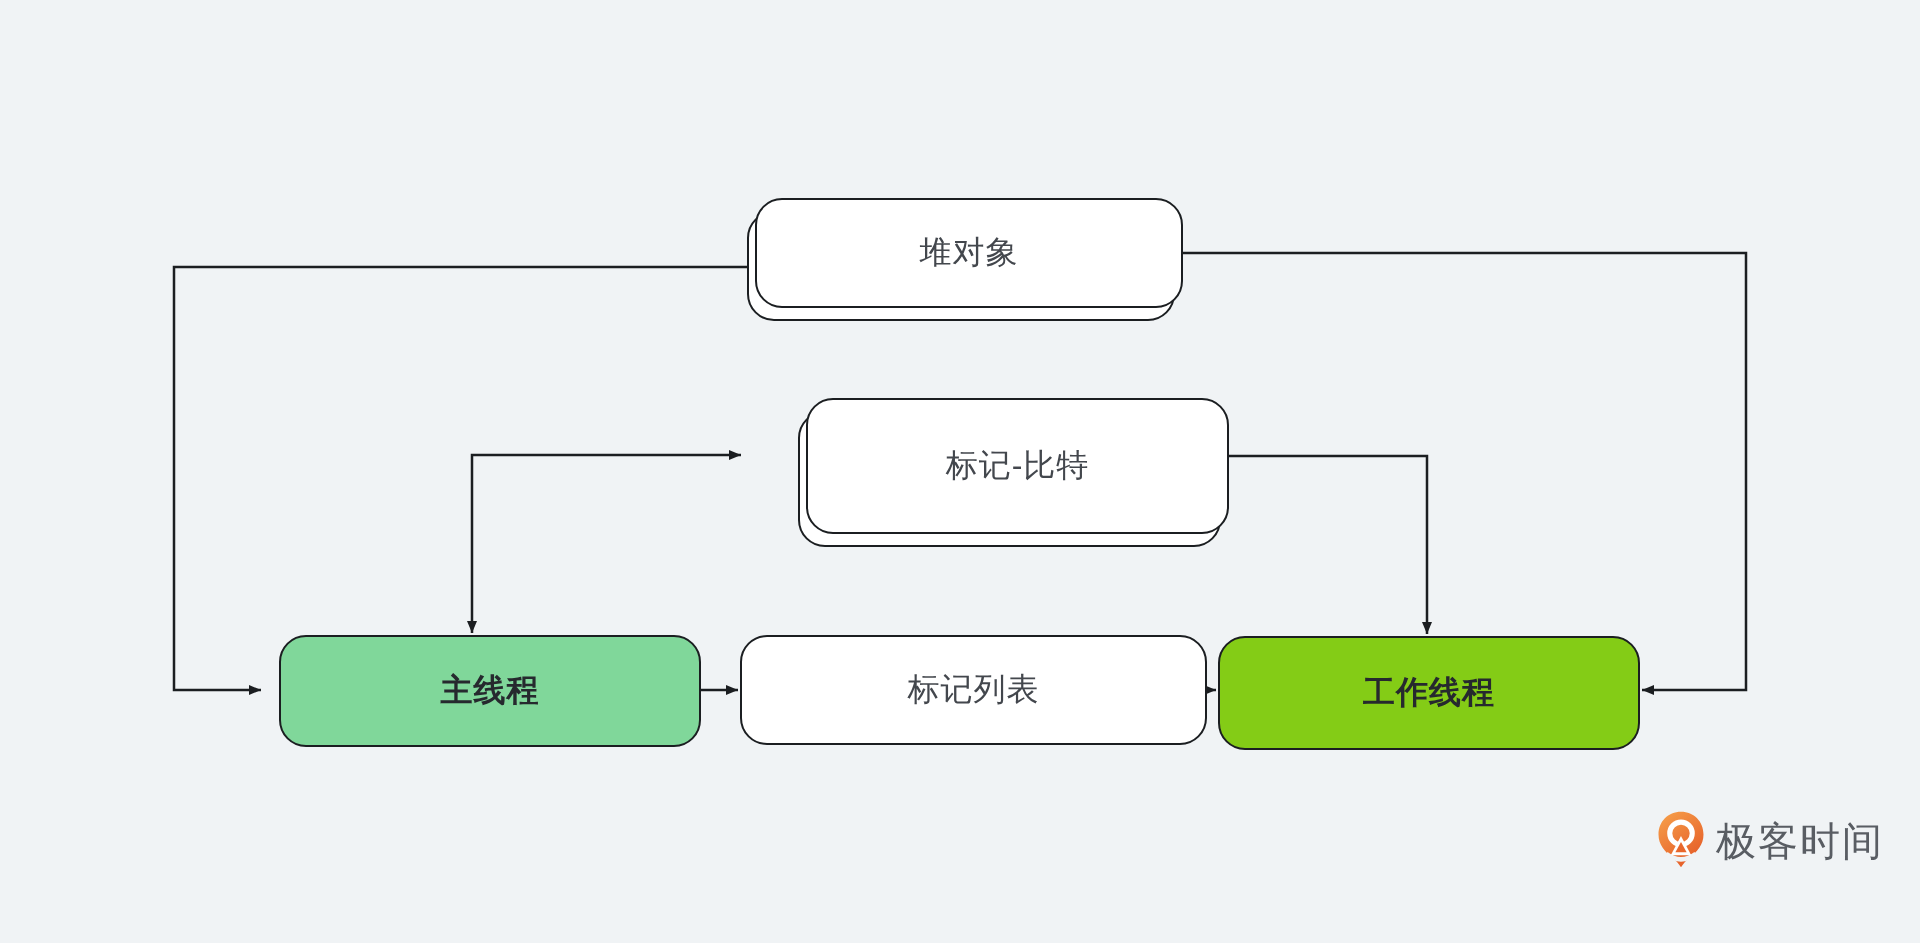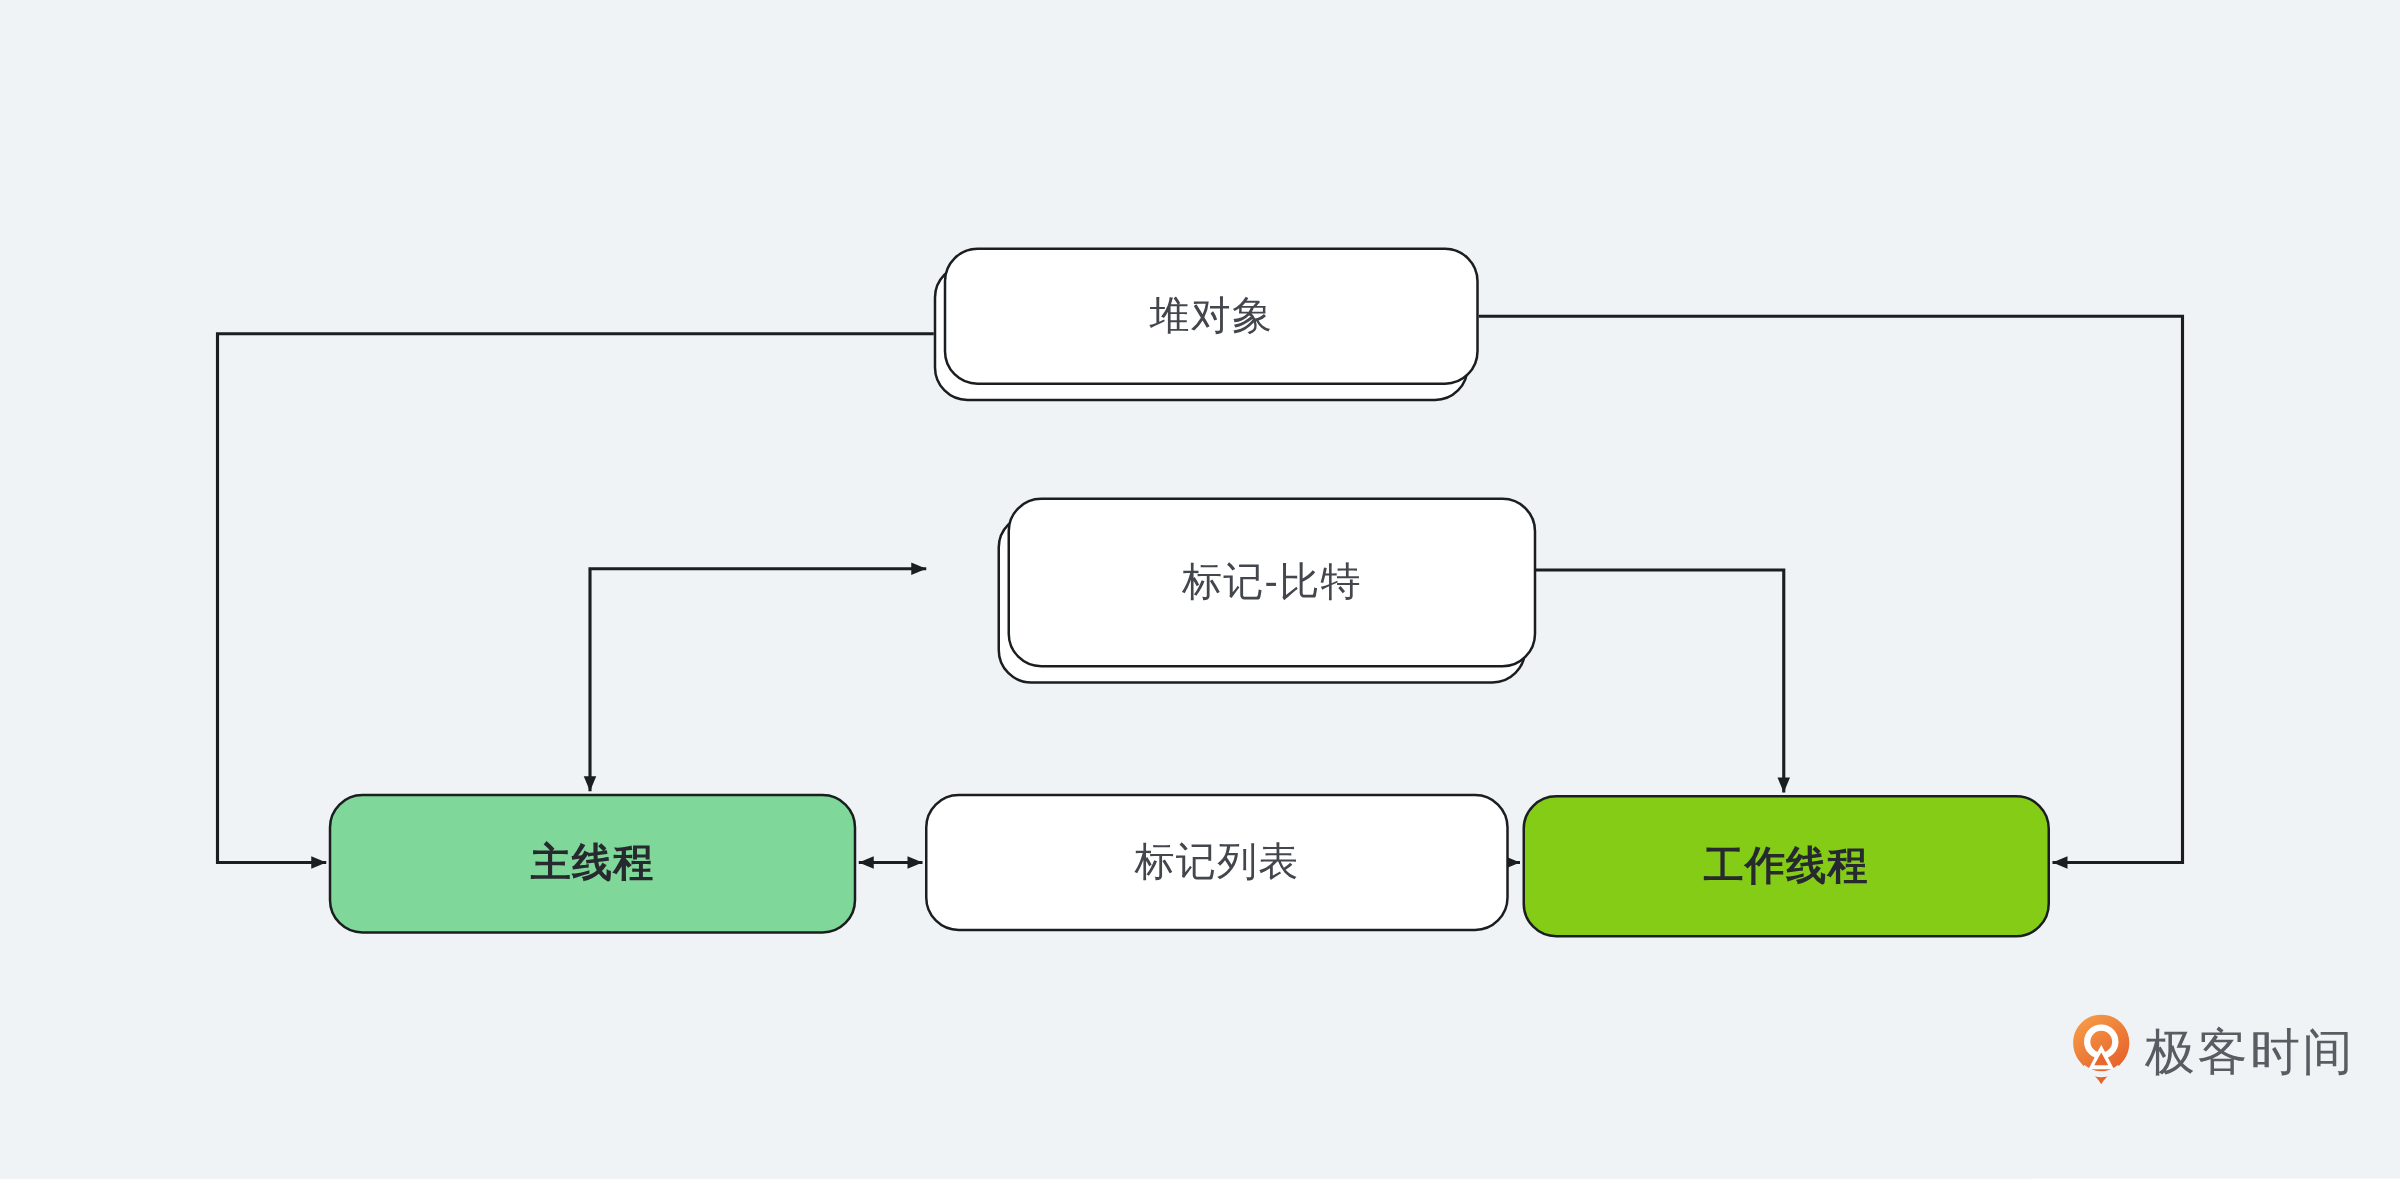--- a/index.html
+++ b/index.html
@@ -55,21 +55,21 @@
   }
   .node-label.bold {
     font-weight: 700;
     color: #26292e;
   }
   .node-heap         { left: 755px;  top: 198px; width: 428px; height: 110px; }
   .node-mark-bits    { left: 782px;  top: 398px; width: 423px; height: 136px; margin-left: 24px; }
   .node-main-thread  { left: 263px;  top: 635px; width: 422px; height: 112px; }
   .node-mark-list    { left: 740px;  top: 635px; width: 423px; height: 110px; padding-left: 44px; }
   .node-worker-thread{ left: 1218px; top: 636px; width: 422px; height: 114px; }
-  .fill-green .box-face { background: #80d79a; }
+  .fill-green .box-face { background: #80d79a; margin-left: 16px; }
   .fill-teal  .box-face { background: #84cc16; }
   .logo {
     position: absolute;
     left: 1658px; top: 810px;
     height: 62px;
     display: flex;
     align-items: center;
     gap: 12px;
     z-index: 3;
   }

